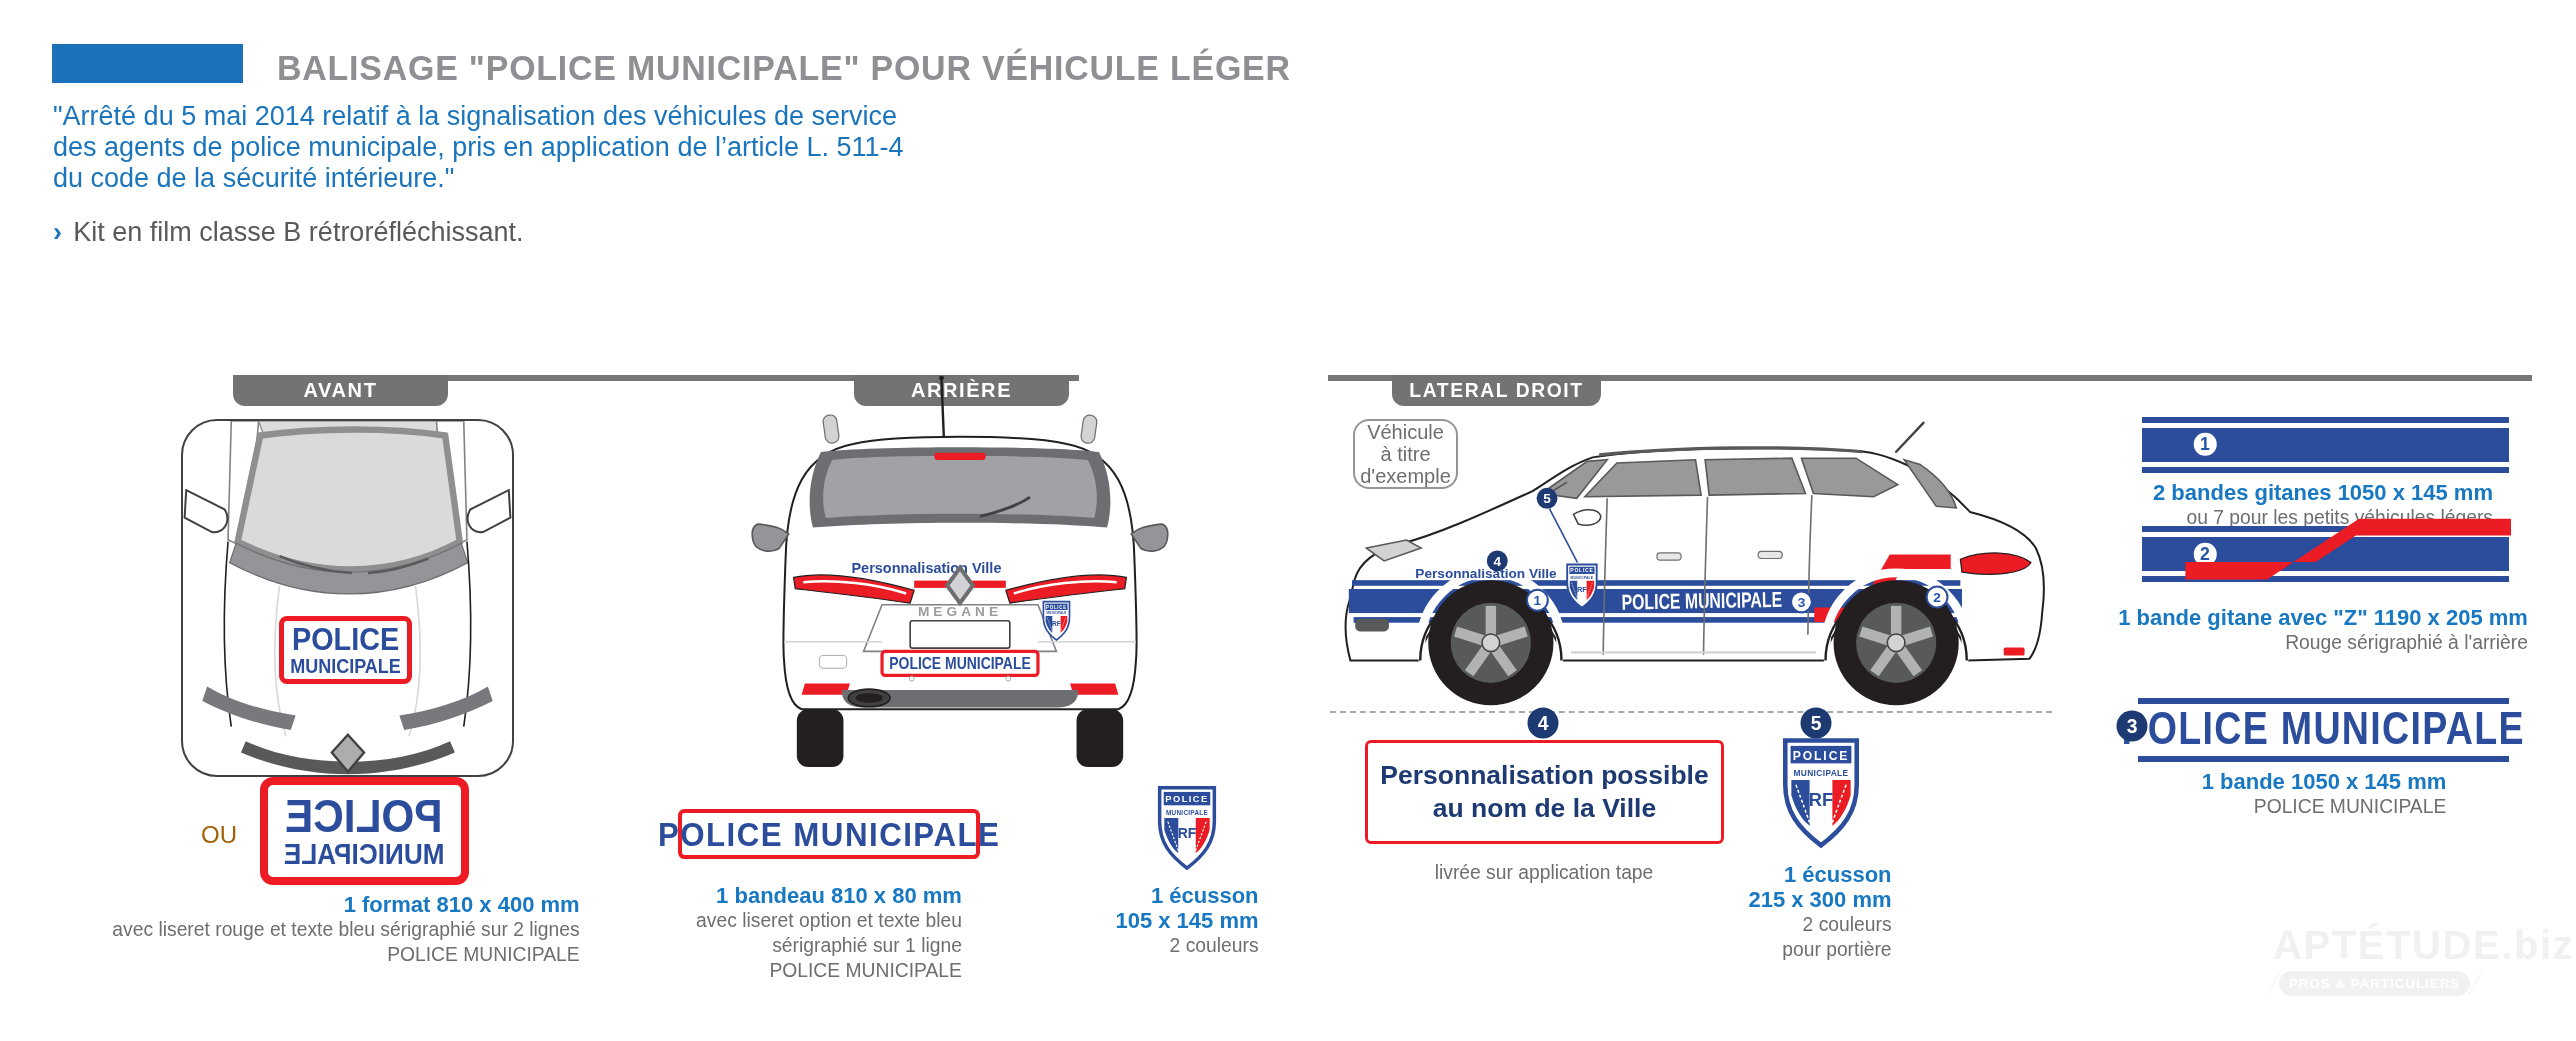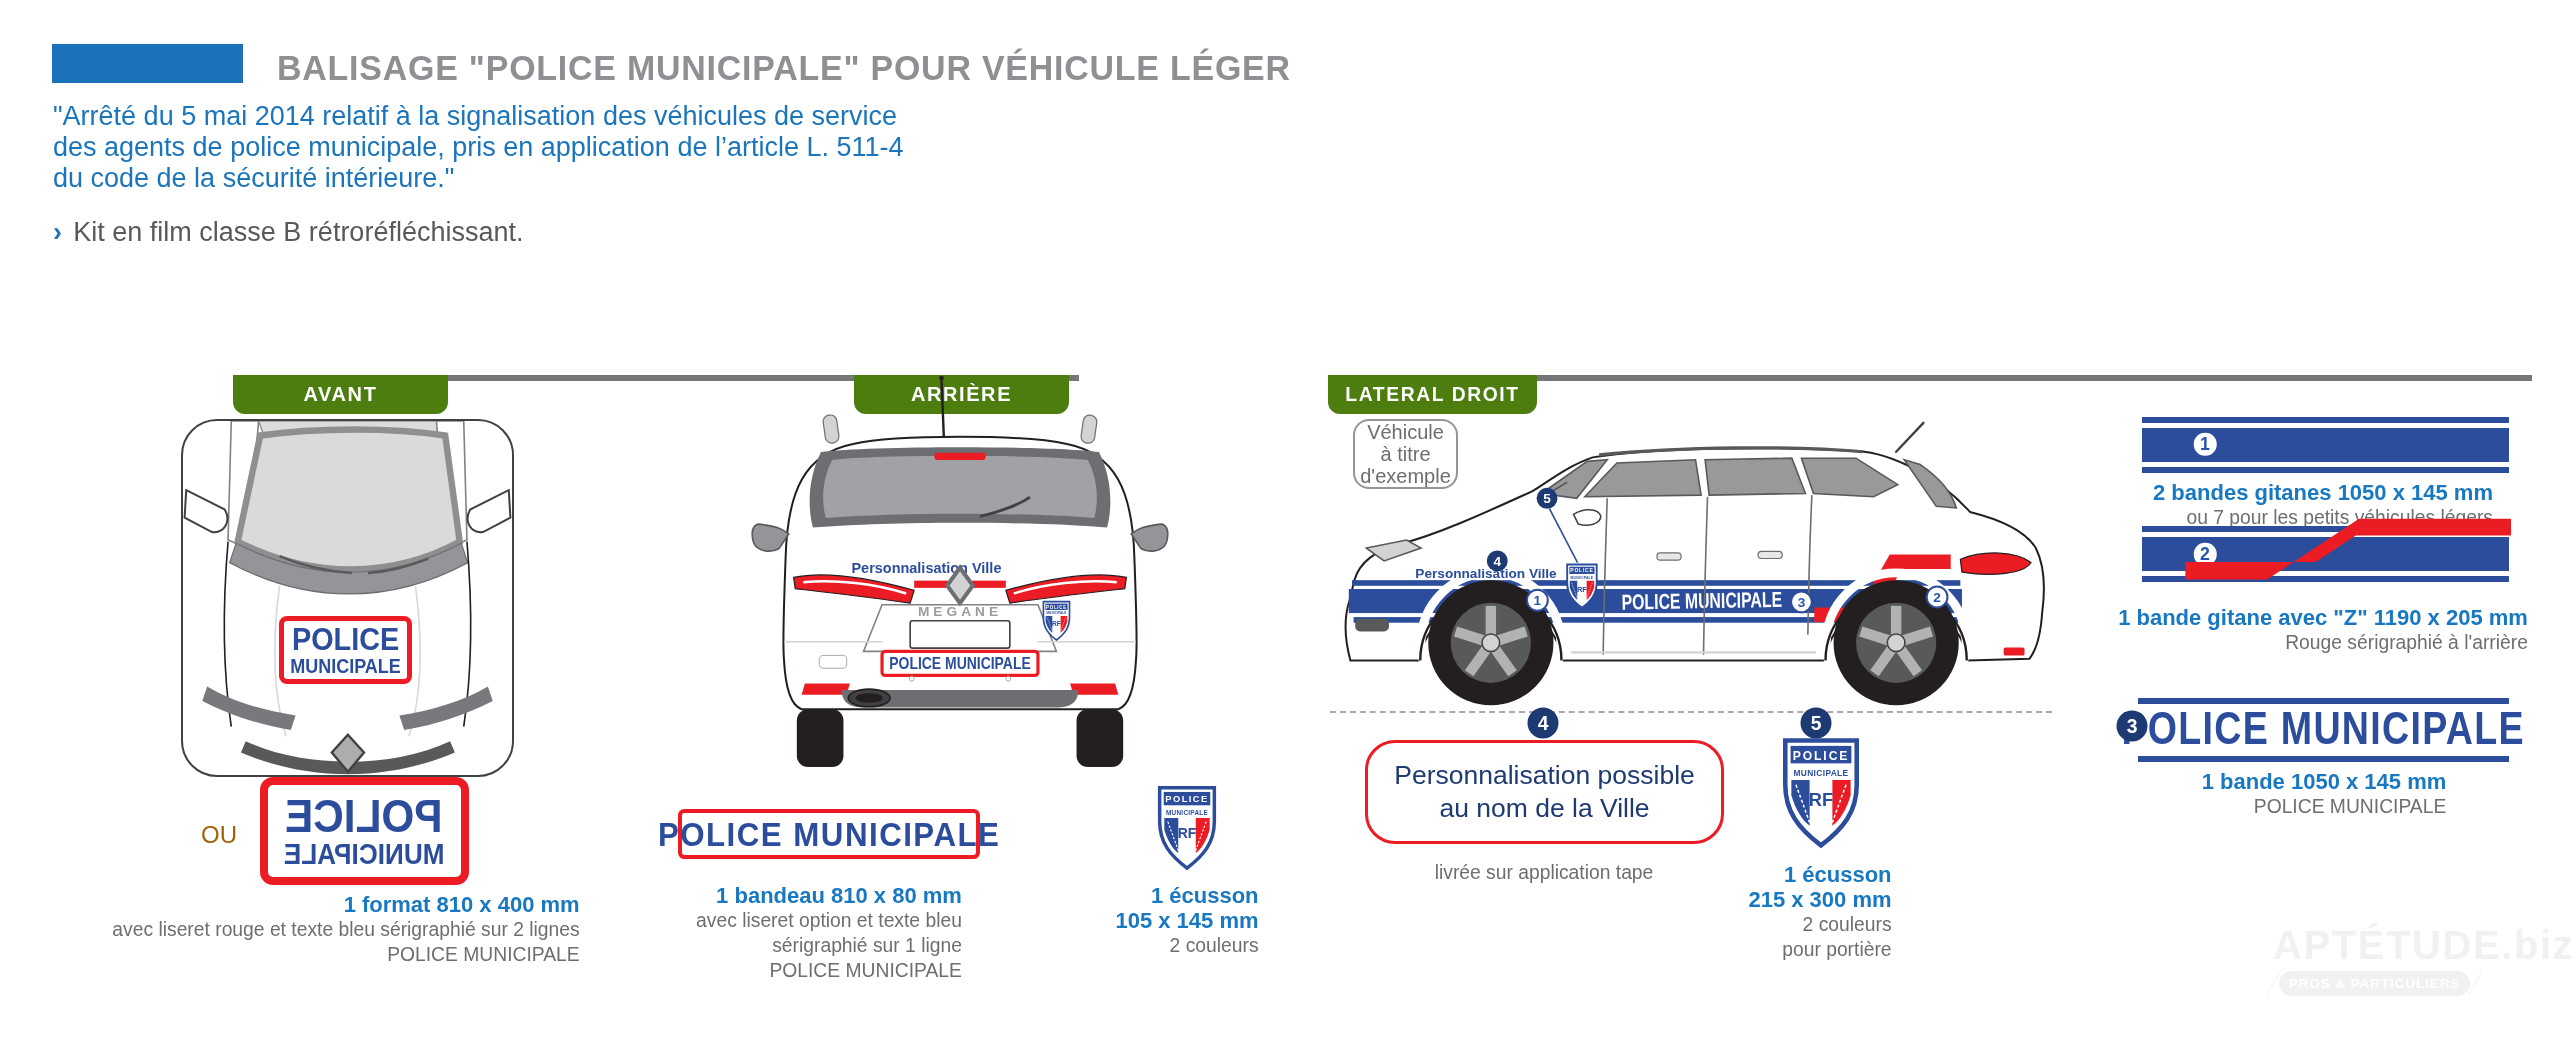--- a/index.html
+++ b/index.html
@@ -8,21 +8,21 @@
   .abs{position:absolute}
   
   .logo-block{position:absolute;left:52px;top:44px;width:191px;height:39px;background:#1c72b8}
   .page-title{position:absolute;left:277px;top:48px;font-size:35px;font-weight:bold;color:#8e9093;
               letter-spacing:0.8px;white-space:nowrap;transform:scaleX(.97);transform-origin:left}
   .subtitle{position:absolute;left:53px;top:101px;font-size:27px;line-height:31px;color:#1b75bc}
   .kit-line{position:absolute;left:53px;top:217px;font-size:27px;color:#58595b;white-space:nowrap}
   .kit-line .chev{color:#1b75bc;font-weight:bold;margin-right:11.3px}
   
   .bar{position:absolute;top:375px;height:5.6px;background:#747678}
-  .tab{position:absolute;top:375px;height:39px;background:#4d7c0f;border-radius:0 0 12px 12px;
+  .tab{position:absolute;top:375px;height:31px;background:#737373;border-radius:0 0 12px 12px;
        color:#fff;font-weight:bold;font-size:20px;letter-spacing:1.6px;display:flex;align-items:center;justify-content:center}
   
   .hood-box{position:absolute;left:181px;top:419px;width:329px;height:354px;border:2.4px solid #414042;
             border-radius:36px;overflow:hidden;background:#fff}
   
   .plate{position:absolute;background:#fff;border-style:solid;border-color:#ed1c24;display:flex;
          flex-direction:column;align-items:center;justify-content:center;color:#2b4d9c;font-weight:bold;box-sizing:border-box}
   .plate .l1,.plate .l2{line-height:1.02;white-space:nowrap;transform:scaleX(.9)}
   .mirror-inner{transform:scaleX(-1);display:flex;flex-direction:column;align-items:center}
   .mirror-inner .l1,.mirror-inner .l2{line-height:1.02;white-space:nowrap;transform:scaleX(.9)}
@@ -39,22 +39,22 @@
   
   .bandline{position:absolute;background:#2b4d9c}
   .band3-text{position:absolute;display:flex;align-items:center;justify-content:center;color:#2b4d9c;
               font-weight:bold;font-size:47px;white-space:nowrap}
   .band3-text span{transform:scaleX(.8);letter-spacing:1.6px}
   
   .note-box{position:absolute;left:1353px;top:419px;width:101px;height:66px;border:2.4px solid #939598;
             border-radius:16px;color:#6d6e71;font-size:20px;line-height:22px;text-align:center;
             display:flex;flex-direction:column;align-items:center;justify-content:center;background:#fff}
   .perso-box{position:absolute;left:1365px;top:740px;width:359px;height:104px;border:3.2px solid #ed1c24;
-             border-radius:30px;display:flex;flex-direction:column;align-items:center;justify-content:center;
-             color:#1e3a72;font-weight:normal;font-size:26.5px;line-height:33px;box-sizing:border-box;background:#fff}
+             border-radius:6px;display:flex;flex-direction:column;align-items:center;justify-content:center;
+             color:#1e3a72;font-weight:bold;font-size:26.5px;line-height:33px;box-sizing:border-box;background:#fff}
   .dashed{position:absolute;left:1330px;top:711px;width:722px;border-top:2.4px dashed #a7a9ac}
   
   .wm{position:absolute;left:2273px;top:923px;color:#f1f1f2;font-weight:bold;font-size:40px;letter-spacing:1.6px}
   .wm-pill-row{position:absolute;left:2273px;top:971px;width:203px;display:flex;align-items:center;gap:4.8px}
   .wm-stripe{width:21px;height:24px;background:#f1f1f2;transform:skewX(-30deg)}
   .wm-pill{background:#f1f1f2;color:#fff;border-radius:13.7px;font-size:13.7px;font-weight:bold;
            letter-spacing:0.8px;padding:4.8px 9.6px;white-space:nowrap}
   svg text{font-family:"Liberation Sans",sans-serif}
 </style>
 </head>
@@ -82,21 +82,21 @@
     <div>"Arrêté du 5 mai 2014 relatif à la signalisation des véhicules de service</div>
     <div>des agents de police municipale, pris en application de l’article L. 511-4</div>
     <div>du code de la sécurité intérieure."</div>
   </div>
   <div class="kit-line"><span class="chev">›</span><span>Kit en film classe B rétroréfléchissant.</span></div>
 
   <div class="bar" style="left:233px;width:846px"></div>
   <div class="tab" style="left:233px;width:215px">AVANT</div>
   <div class="tab" style="left:854px;width:215px">ARRIÈRE</div>
   <div class="bar" style="left:1328px;width:1204px"></div>
-  <div class="tab" style="left:1328px;width:209px;font-size:19.3px">LATERAL DROIT</div>
+  <div class="tab" style="left:1392px;width:209px;font-size:19.3px">LATERAL DROIT</div>
 
   <div class="hood-box">
     <svg width="329" height="354" viewBox="0 0 409 440">
       <path d="M94,0 H334 L326,22 C260,12 165,12 102,22 Z" fill="#dcdcdd" stroke="#9a9a9a" stroke-width="2"></path>
       <polygon points="60,0 94,0 80,158 56,148" fill="#fff" stroke="#808285" stroke-width="2"></polygon>
       <polygon points="349,0 315,0 329,158 353,148" fill="#fff" stroke="#808285" stroke-width="2"></polygon>
       <path d="M96,18 C165,8 260,8 326,18 L344,150 C260,196 160,196 68,150 Z" fill="#d9dadb" stroke="#8d8f90" stroke-width="8"></path>
       <path d="M66,152 C160,200 255,200 346,152 L354,176 C258,228 155,228 58,176 Z" fill="#939598" stroke="#6d6e71" stroke-width="1.5"></path>
       <path d="M120,168 C150,181 180,187 210,189" stroke="#58595b" stroke-width="3" fill="none"></path>
       <path d="M230,189 C260,187 285,179 305,171" stroke="#58595b" stroke-width="3" fill="none"></path>

